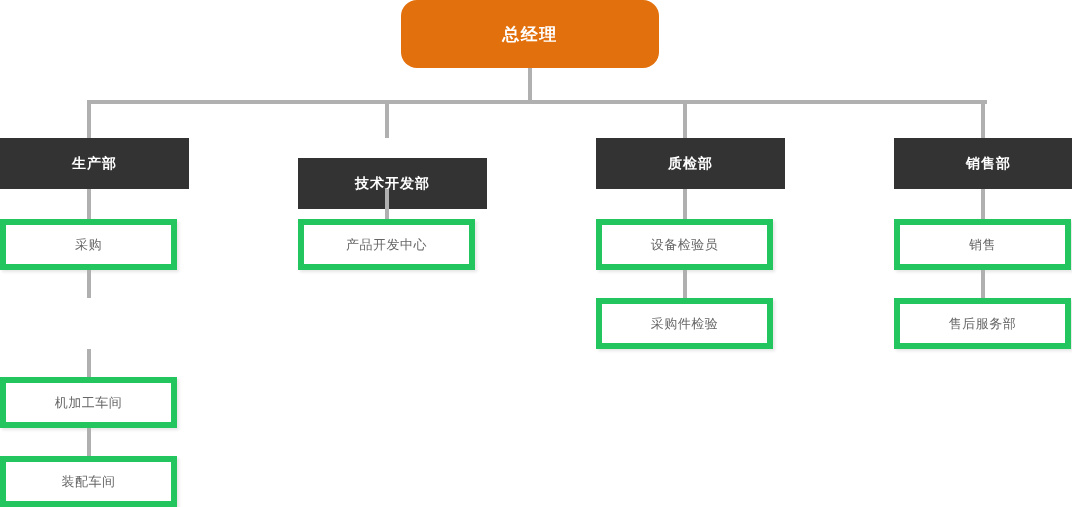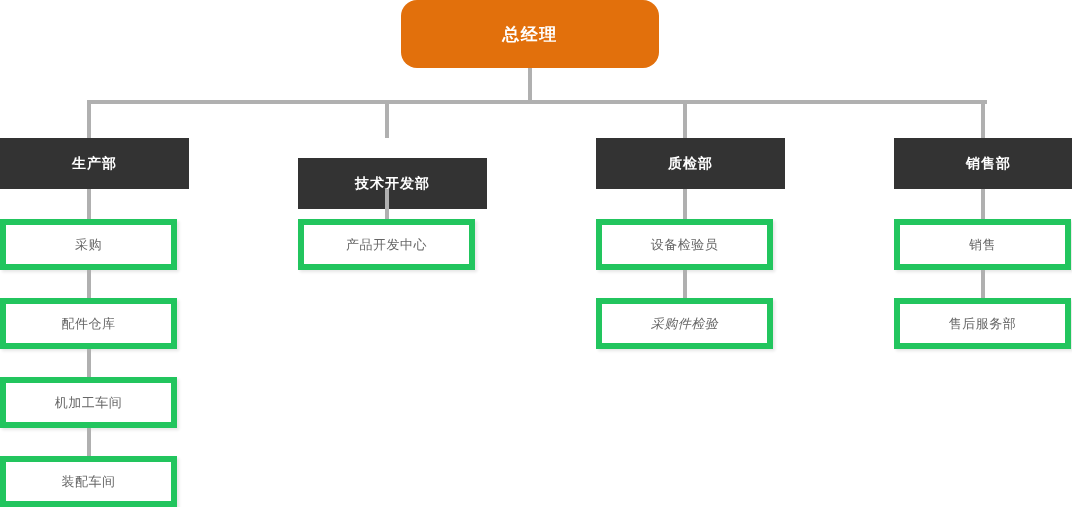--- a/index.html
+++ b/index.html
@@ -105,23 +105,20 @@
   <div class="node-dept" style="left:0px;">
     <span>生产部</span>
   </div>
 
   <div class="conn conn-v" style="left:87px; top:189px; height:30px;"></div>
   <div class="node-leaf" style="left:0px; top:219px;">
     <span>采购</span>
   </div>
 
   <div class="conn conn-v" style="left:87px; top:270px; height:28px;"></div>
-  <div class="node-leaf" style="left:0px; top:298px;">
-    <span>配件仓库</span>
-  </div>
 
   <div class="conn conn-v" style="left:87px; top:349px; height:28px;"></div>
   <div class="node-leaf" style="left:0px; top:377px;">
     <span>机加工车间</span>
   </div>
 
   <div class="conn conn-v" style="left:87px; top:428px; height:28px;"></div>
   <div class="node-leaf" style="left:0px; top:456px;">
     <span>装配车间</span>
   </div>
@@ -138,21 +135,21 @@
   <div class="node-dept" style="left:596px;">
     <span>质检部</span>
   </div>
 
   <div class="conn conn-v" style="left:683px; top:189px; height:30px;"></div>
   <div class="node-leaf" style="left:596px; top:219px;">
     <span>设备检验员</span>
   </div>
 
   <div class="conn conn-v" style="left:683px; top:270px; height:28px;"></div>
-  <div class="node-leaf" style="left:596px; top:298px;font-style:italic;">
+  <div class="node-leaf" style="left:596px; top:298px;">
     <span>采购件检验</span>
   </div>
 
   <div class="node-dept" style="left:894px;">
     <span>销售部</span>
   </div>
 
   <div class="conn conn-v" style="left:981px; top:189px; height:30px;"></div>
   <div class="node-leaf" style="left:894px; top:219px;">
     <span>销售</span>

